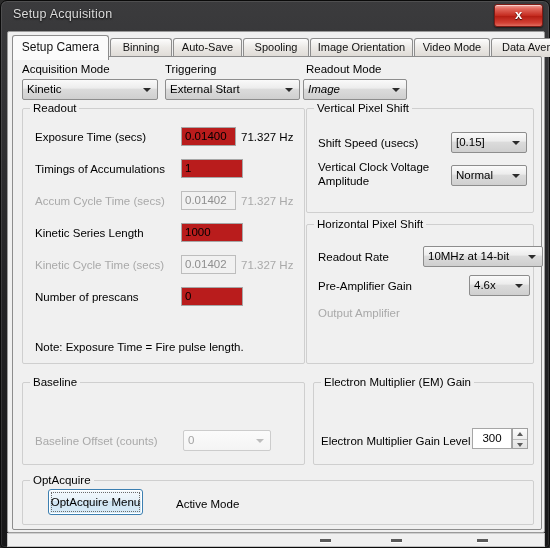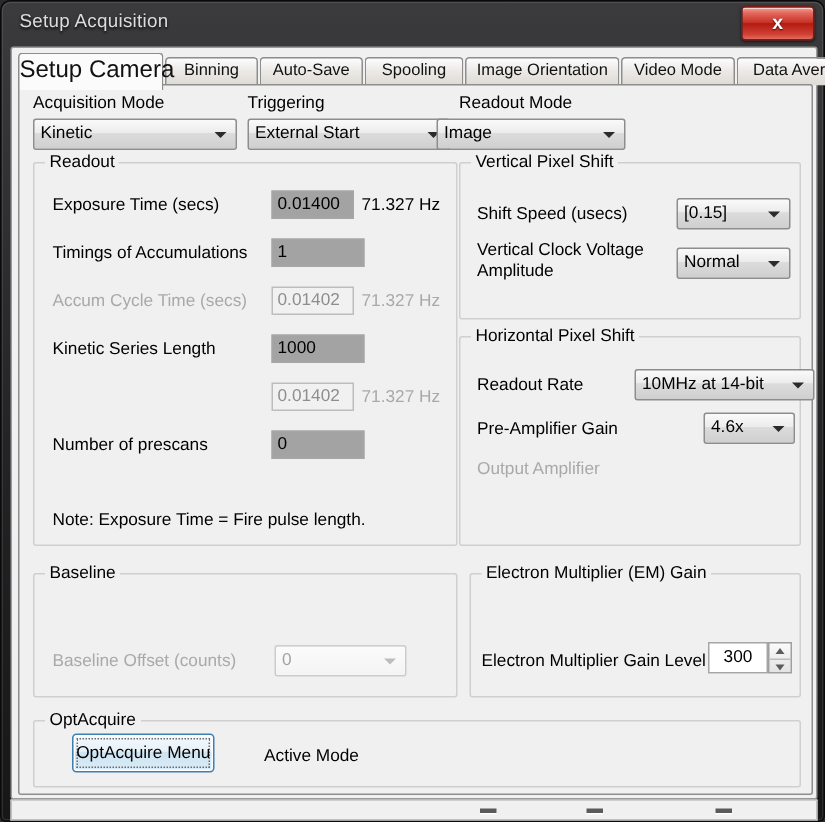--- a/index.html
+++ b/index.html
@@ -94,21 +94,21 @@
     text-align: center;
     cursor: pointer;
     white-space: nowrap;
   }
   .tab.active {
     top: 0px; height: 25px;
     line-height: 22px;
     background: #fbfbfb;
     border-color: #8d8d8d;
     z-index: 5;
-    font-size: 16px;
+    font-size: 12px;
   }
 
   
   #tabpanel {
     position: absolute;
     left: 4px; top: 24px;
     width: 530px; height: 474px;
     box-sizing: border-box;
     background: #f0f0f0;
     border: 1px solid #8d8d8d;
@@ -138,21 +138,21 @@
     background: #f0f0f0;
     padding: 0 3px;
     white-space: nowrap;
   }
 
   
   .txt {
     position: absolute;
     box-sizing: border-box;
     height: 19px;
-    background: #a3a3a3;
+    background: #b91c1c;
     border: 1px solid #a6a6a6;
     font-size: 11.5px;
     color: #000;
     line-height: 17px;
     padding: 0 3px;
     white-space: nowrap;
     overflow: hidden;
   }
   .txt.dis {
     background: #f1f1f1;
@@ -302,21 +302,21 @@
         <span class="arw"></span>
       </div>
 
       <div class="lbl" style="left:152px; top:6px;">Triggering</div>
       <div class="combo" style="left:152px; top:22px; width:135px;">
         <span>External Start</span>
         <span class="arw"></span>
       </div>
 
       <div class="lbl" style="left:293px; top:6px;">Readout Mode</div>
-      <div class="combo" style="left:278px; top:22px; width:126px;">
+      <div class="combo" style="left:290px; top:22px; width:104px;font-style:italic;">
         <span>Image</span>
         <span class="arw"></span>
       </div>
 
       <div class="grp" style="left:9px; top:51px; width:283px; height:256px;"></div>
       <div class="grp-title" style="left:17px; top:45px;">Readout</div>
 
       <div class="lbl" style="left:22px; top:74px;">Exposure Time (secs)</div>
       <div class="txt" style="left:168px; top:70px; width:55px;">0.01400</div>
       <div class="lbl" style="left:228px; top:74px;">71.327 Hz</div>
@@ -324,20 +324,21 @@
       <div class="lbl" style="left:22px; top:106px;">Timings of Accumulations</div>
       <div class="txt" style="left:168px; top:102px; width:62px;">1</div>
 
       <div class="lbl dim" style="left:22px; top:138px;">Accum Cycle Time (secs)</div>
       <div class="txt dis" style="left:168px; top:134px; width:55px;">0.01402</div>
       <div class="lbl dim" style="left:228px; top:138px;">71.327 Hz</div>
 
       <div class="lbl" style="left:22px; top:170px;">Kinetic Series Length</div>
       <div class="txt" style="left:168px; top:166px; width:62px;">1000</div>
 
+      <div class="lbl dim" style="left:22px; top:202px;">Kinetic Cycle Time (secs)</div>
       <div class="txt dis" style="left:168px; top:198px; width:55px;">0.01402</div>
       <div class="lbl dim" style="left:228px; top:202px;">71.327 Hz</div>
 
       <div class="lbl" style="left:22px; top:234px;">Number of prescans</div>
       <div class="txt" style="left:168px; top:230px; width:62px;">0</div>
 
       <div class="lbl" style="left:22px; top:284px;">Note: Exposure Time = Fire pulse length.</div>
 
       <div class="grp" style="left:293px; top:51px; width:228px; height:105px;"></div>
       <div class="grp-title" style="left:301px; top:45px;">Vertical Pixel Shift</div>

